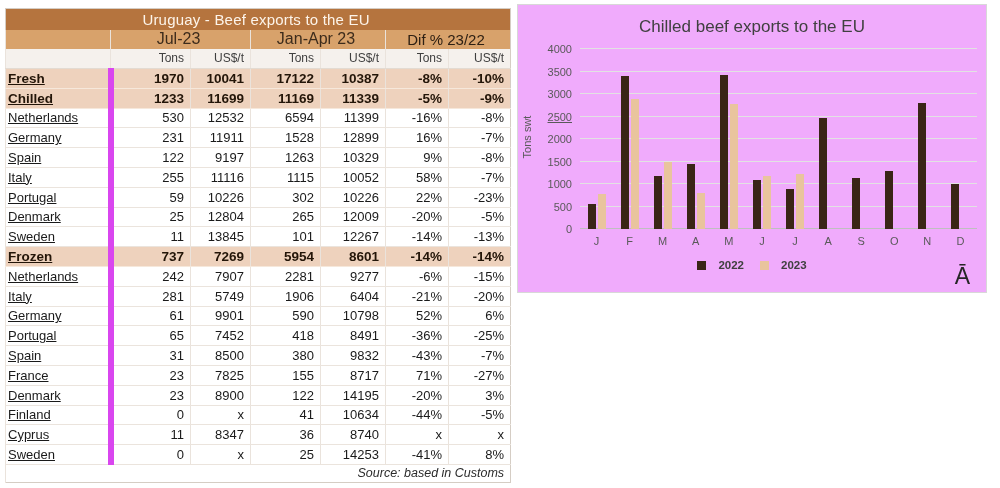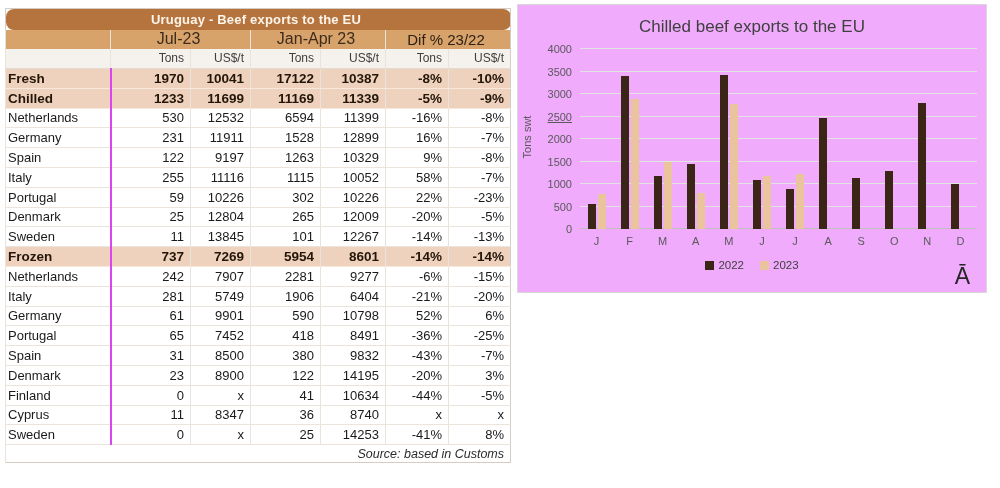--- a/index.html
+++ b/index.html
@@ -15,36 +15,36 @@
   .table-panel { position: absolute; left: 5px; top: 8px; width: 505px; }
   table.exports {
     width: 505px; border-collapse: collapse; table-layout: fixed;
     border: 1px solid #d5cdc4; font-size: 13px;
   }
   table.exports th, table.exports td {
     padding: 0 6px 0 2px; white-space: nowrap; overflow: hidden;
     border-left: 1px solid #eae3dc;
   }
   tr.title-row th {
-    background: #b5743e; color: #fdf4ea; font-weight: bold; font-size: 13px;
-    text-align: center; height: 21px; border-left: none; letter-spacing: .2px; border-radius: 8px;
+    background: #b5743e; color: #fdf4ea; font-weight: normal; font-size: 15px;
+    text-align: center; height: 21px; border-left: none; letter-spacing: .2px;
   }
   tr.group-row th {
     background: #d8a26b; color: #3d2c1c; font-weight: 400; font-size: 16px;
     text-align: center; height: 19px;
   }
   tr.group-row th.dif { font-size: 15px; color: #2e2013; }
   tr.group-row th.name-col { background: #d8a26b; }
   tr.cols-row th {
     background: #f5f1ed; color: #3f3f3f; font-weight: 400; font-size: 12px;
     text-align: right; height: 20px; border-bottom: 1px solid #e3dbd2;
   }
   tr.cols-row th.name-col { background: #f5f1ed; }
   td.name-col, th.name-col { text-align: left; padding-left: 5px; border-left: none; }
-  td.name-col { border-right: 2px solid #d946ef; }
+  td.name-col { border-right: 6px solid #d946ef; text-decoration: underline; }
   tbody td { height: 19.8px; text-align: right; border-bottom: 1px solid #ebe4dd; }
   tbody tr.section td {
     background: #eed2bd; font-weight: bold; font-size: 13.5px; color: #241softw508;
     color: #231508; border-bottom: 1px solid #f6e8db;
   }
   tbody tr.country td { background: #ffffff; }
   tfoot td {
     height: 18px; text-align: right; font-style: italic; font-size: 12.5px;
     color: #2b2b2b; border-left: none; padding-right: 4px;
   }
@@ -77,21 +77,21 @@
   }
   .bar-slot { width: 8px; }
   .x-labels {
     position: absolute; left: 62px; top: 230px; width: 397px; display: flex;
   }
   .x-label { flex: 1; text-align: center; font-size: 11px; color: #595959; }
   .legend {
     position: absolute; left: 0; top: 254px; width: 100%;
     display: flex; justify-content: center; gap: 16px;
   }
-  .legend-item { display: flex; align-items: center; gap: 4px; }
+  .legend-item { display: flex; align-items: center; gap: 12px; font-weight: bold; }
   .legend-swatch { width: 9px; height: 9px; display: inline-block; }
   .legend-label { font-size: 11.5px; color: #404040; }
   .stray-glyph {
     position: absolute; right: 16px; bottom: 2px; font-size: 23px;
     color: #262626; font-family: "Liberation Sans", sans-serif;
   }
 </style>
 </head>
 <body>
 
@@ -258,20 +258,29 @@
           <tr class="country">
             <td class="name-col">Spain</td>
             <td>31</td>
             <td>8500</td>
             <td>380</td>
             <td>9832</td>
             <td>-43%</td>
             <td>-7%</td>
           </tr>
           <tr class="country">
+            <td class="name-col">France</td>
+            <td>23</td>
+            <td>7825</td>
+            <td>155</td>
+            <td>8717</td>
+            <td>71%</td>
+            <td>-27%</td>
+          </tr>
+          <tr class="country">
             <td class="name-col">Denmark</td>
             <td>23</td>
             <td>8900</td>
             <td>122</td>
             <td>14195</td>
             <td>-20%</td>
             <td>3%</td>
           </tr>
           <tr class="country">
             <td class="name-col">Finland</td>

